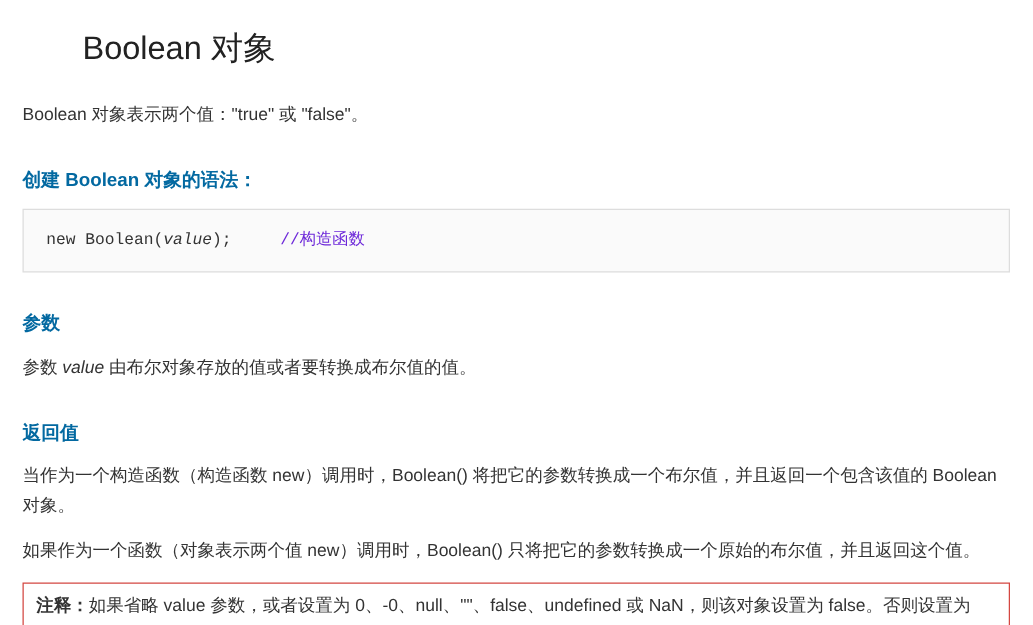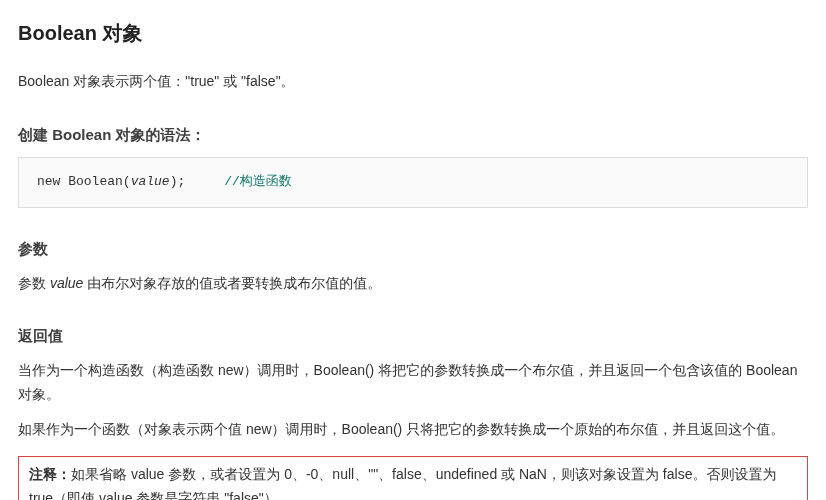--- a/index.html
+++ b/index.html
@@ -10,29 +10,30 @@
     body {
       font-family: -apple-system, BlinkMacSystemFont, "Segoe UI", "Microsoft YaHei", Arial, sans-serif;
       font-size: 14px;
       line-height: 1.7;
       color: #333;
       background: #fff;
       padding: 16px 18px;
       width: 826px;
     }
     h1 {
-      font-size: 20px;
-      font-weight: bold;
+      font-size: 26px;
+      font-weight: normal;
       color: #222;
       margin-bottom: 20px;
+      margin-left: 48px;
     }
     h2 {
       font-size: 15px;
       font-weight: bold;
-      color: #404040;
+      color: #0369a1;
       margin-top: 28px;
       margin-bottom: 10px;
     }
     p {
       margin-bottom: 12px;
       color: #333;
     }
     .code-block {
       background: #fafafa;
       border: 1px solid #ddd;
@@ -41,21 +42,21 @@
       margin-bottom: 12px;
       font-family: Consolas, "Courier New", monospace;
       font-size: 13px;
       color: #333;
       line-height: 1.6;
     }
     .code-line {
       white-space: pre;
     }
     .code-comment {
-      color: #0f766e;
+      color: #6d28d9;
     }
     .code-ital {
       font-style: italic;
     }
     .ital {
       font-style: italic;
     }
     .note-box {
       border: 1.5px solid #d44741;
       padding: 6px 10px;

